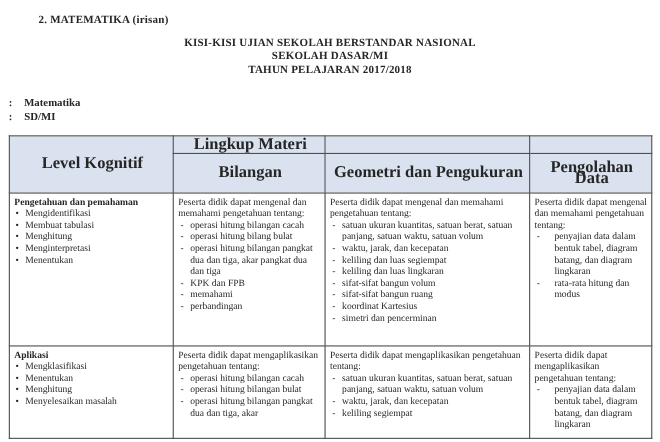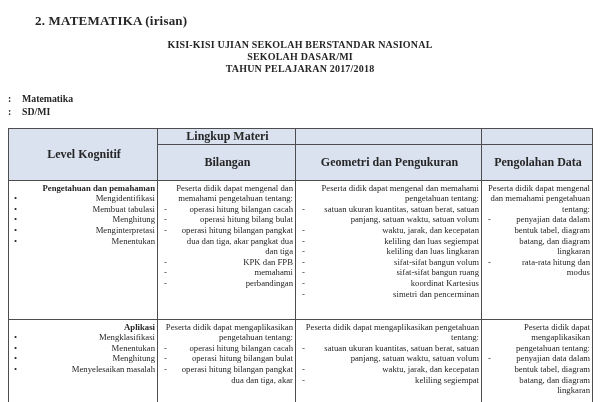--- a/index.html
+++ b/index.html
@@ -6,21 +6,21 @@
   html, body { background: #ffffff; }
   body {
     width: 600px; height: 402px; overflow: hidden; position: relative;
     font-family: "Liberation Serif", "DejaVu Serif", serif;
     color: #262626;
   }
   .page { width: 600px; height: 402px; background: #ffffff; position: relative; }
 
   .section-title {
     margin: 13px 0 0 35px;
-    font-size: 13px; font-weight: bold; letter-spacing: .2px;
+    font-size: 10px; font-weight: bold; letter-spacing: .2px;
   }
   .doc-title {
     margin-top: 10px; text-align: center;
     font-size: 10px; font-weight: bold; line-height: 12px; letter-spacing: .2px;
   }
   .meta {
     margin: 18px 0 0 8px; font-size: 9.8px; font-weight: bold; line-height: 12.5px;
   }
   .meta-row { display: flex; }
   .meta-label { width: 110px; }
@@ -30,23 +30,23 @@
     border-collapse: collapse; table-layout: fixed;
     margin: 10px 0 0 8px; width: 584px;
   }
   .kisi col.c1 { width: 149px; }
   .kisi col.c2 { width: 138px; }
   .kisi col.c3 { width: 186px; }
   .kisi col.c4 { width: 111px; }
   .kisi th, .kisi td {
     border: 1px solid #4d4d4d; vertical-align: top;
     font-size: 8.7px; line-height: 10.6px; font-weight: normal;
-    padding: 2px 2px 2px 4px; overflow: hidden; text-align: right;
+    padding: 2px 2px 2px 4px; overflow: hidden;
   }
-  .kisi th { background: #d9e2ee; font-weight: bold; text-align: center; vertical-align: middle; font-size: 12px; }
+  .kisi th { background: #d9e2ee; font-weight: bold; text-align: center; vertical-align: middle; font-size: 15px; }
   .kisi tr.hdr1 { height: 14px; }
   .kisi tr.hdr2 { height: 36px; }
   .kisi tr.body1 { height: 139px; }
   .kisi tr.body2 { height: 84px; }
 
   .lvl-title { font-weight: bold; }
   ul { list-style: none; }
   ul.blt li { position: relative; padding-left: 10px; }
   ul.blt li::before { content: "\2022"; position: absolute; left: 1px; }
   ul.dsh li { position: relative; padding-left: 11px; }

